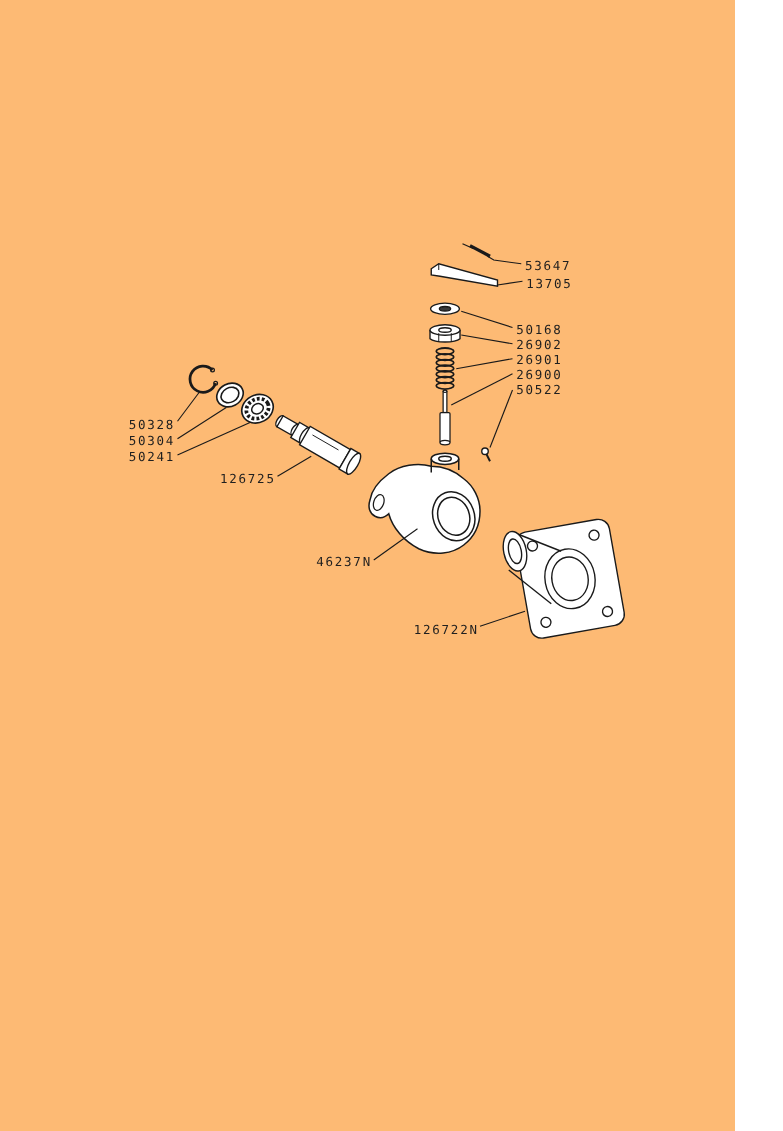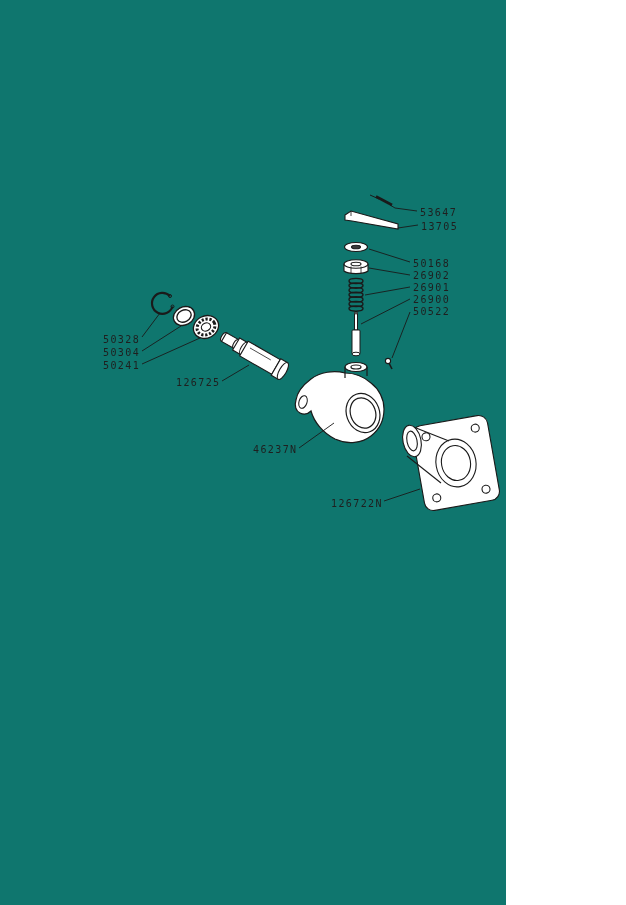--- a/index.html
+++ b/index.html
@@ -2,23 +2,23 @@
 <html><head>
 <meta charset="utf-8">
 <style>
   html, body {
     margin: 0;
     padding: 0;
     background: #ffffff;
   }
   .page {
     position: relative;
-    width: 506px;
+    width: 588px;
     height: 905px;
-    background: #0f766e;
+    background: #fdba74;
     overflow: hidden;
     font-family: "DejaVu Sans Mono", "Liberation Mono", monospace;
   }
   svg text {
     font-family: "DejaVu Sans Mono", "Liberation Mono", monospace;
     font-size: 10px;
     letter-spacing: 1.4px;
     fill: #1f1f1f;
   }
 </style>

